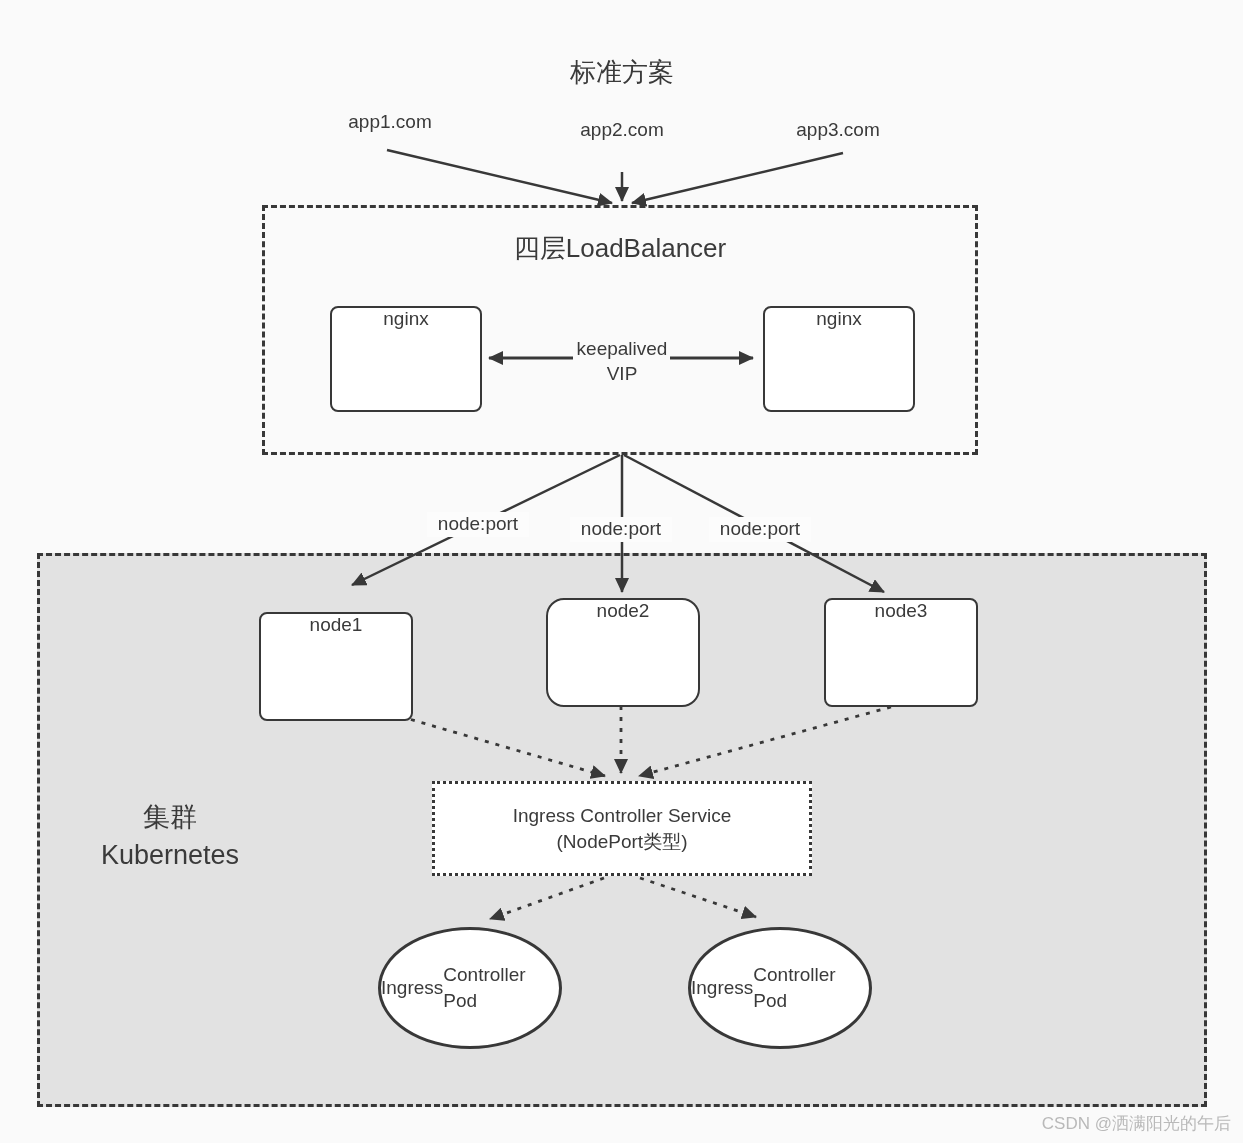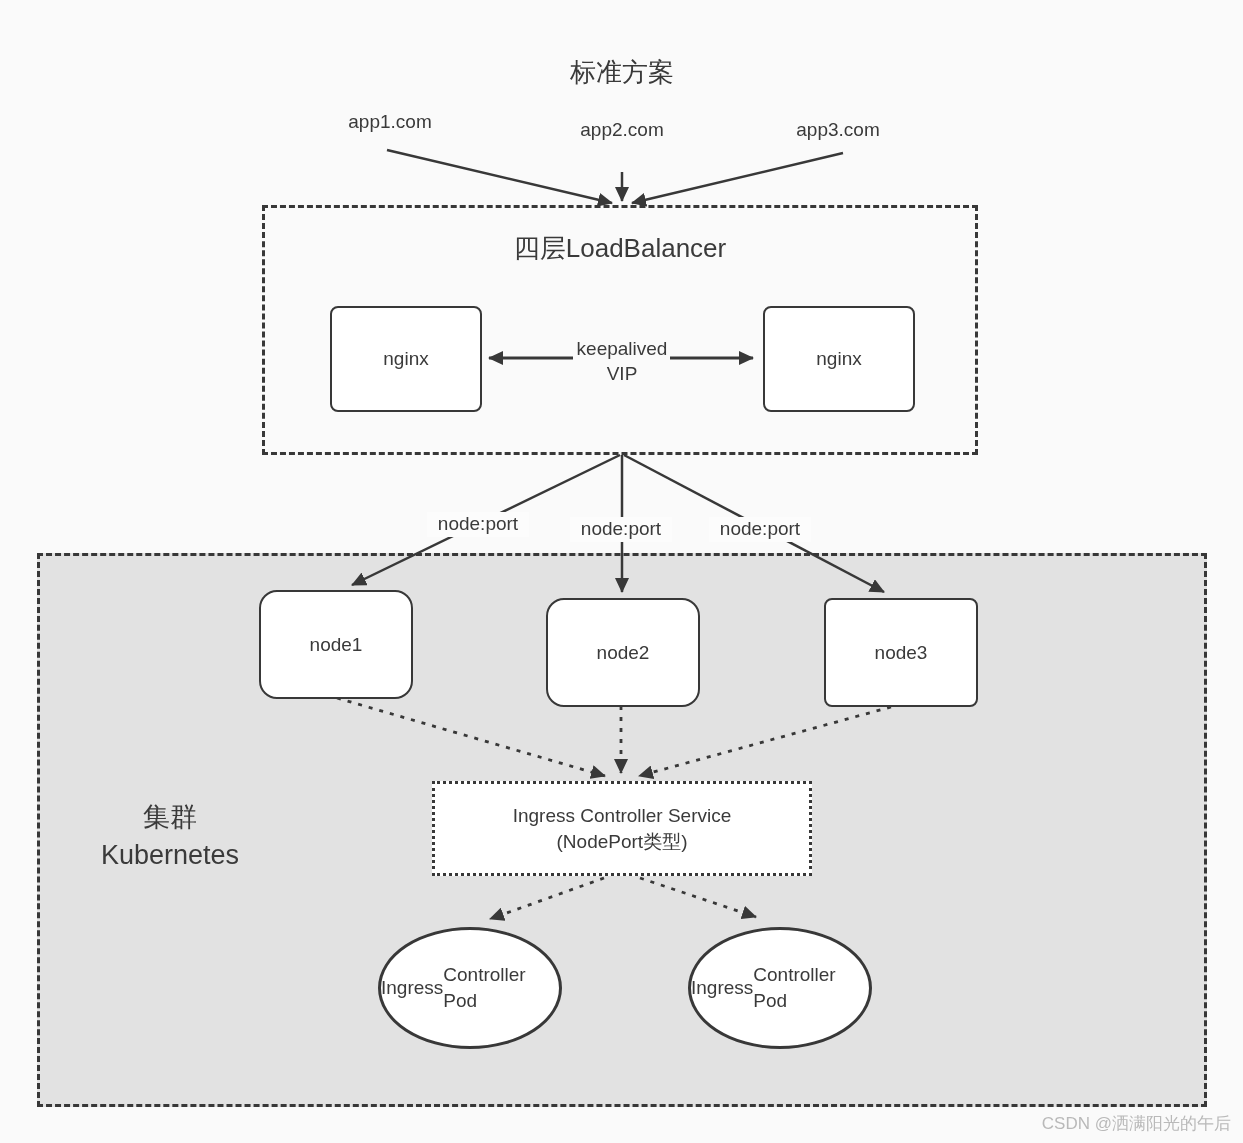--- a/index.html
+++ b/index.html
@@ -27,27 +27,27 @@
     left:37px;top:553px;width:1164px;height:548px;
     border:3px dashed #383838;
     background:#e2e2e2;
     z-index:0;
   }
   
   .node-box{
     border:2.5px solid #383838;
     border-radius:8px;
     background:#fff;
-    display:flex;align-items:center;justify-content:center;
+    display:flex;justify-content:center;
     font-size:19px;
     z-index:2;
   }
   .nginx1{left:330px;top:306px;width:148px;height:102px;}
   .nginx2{left:763px;top:306px;width:148px;height:102px;}
-  .knode1{left:259px;top:590px;width:150px;height:105px;border-radius:18px;}
+  .knode1{left:259px;top:612px;width:150px;height:105px;}
   .knode2{left:546px;top:598px;width:150px;height:105px;border-radius:18px;}
   .knode3{left:824px;top:598px;width:150px;height:105px;}
   
   .service-box{
     left:432px;top:781px;width:374px;height:89px;
     border:3px dotted #383838;
     background:#fff;
     display:flex;flex-direction:column;align-items:center;justify-content:center;
     font-size:19px;line-height:1.35;
     z-index:2;

